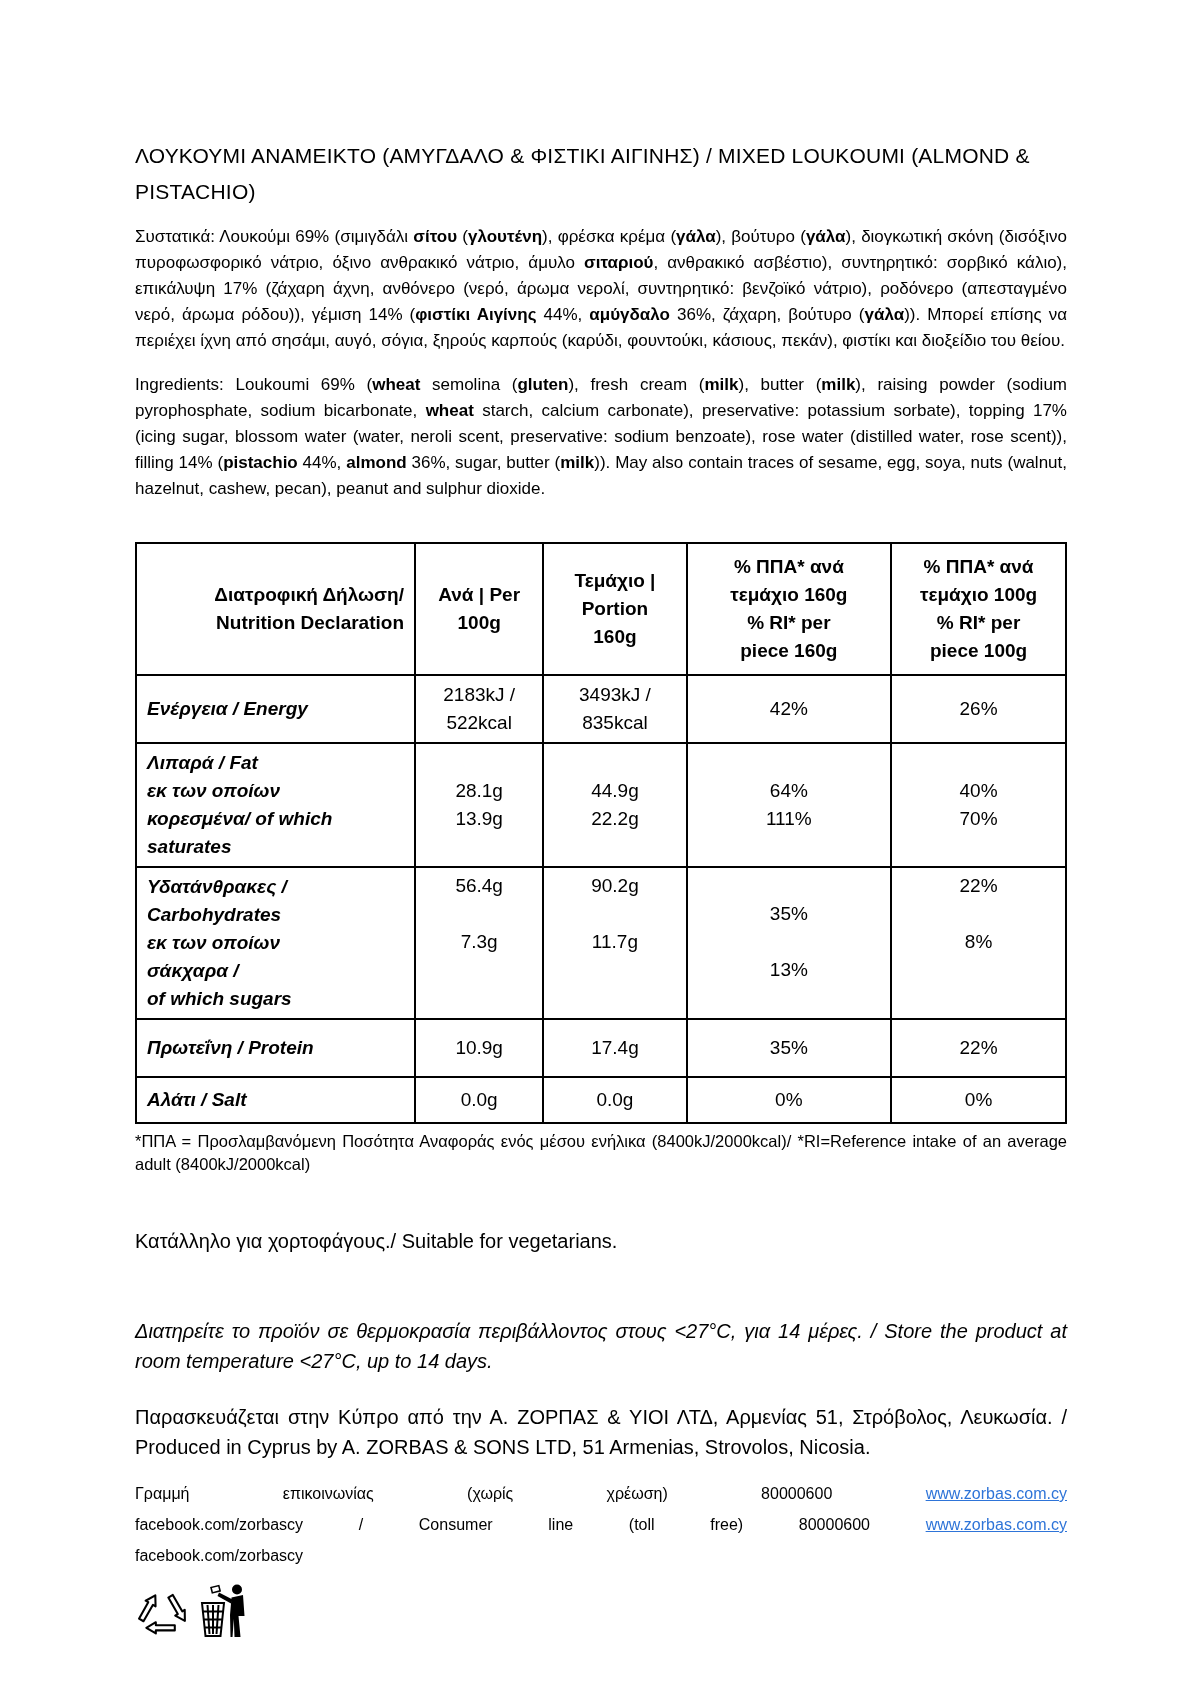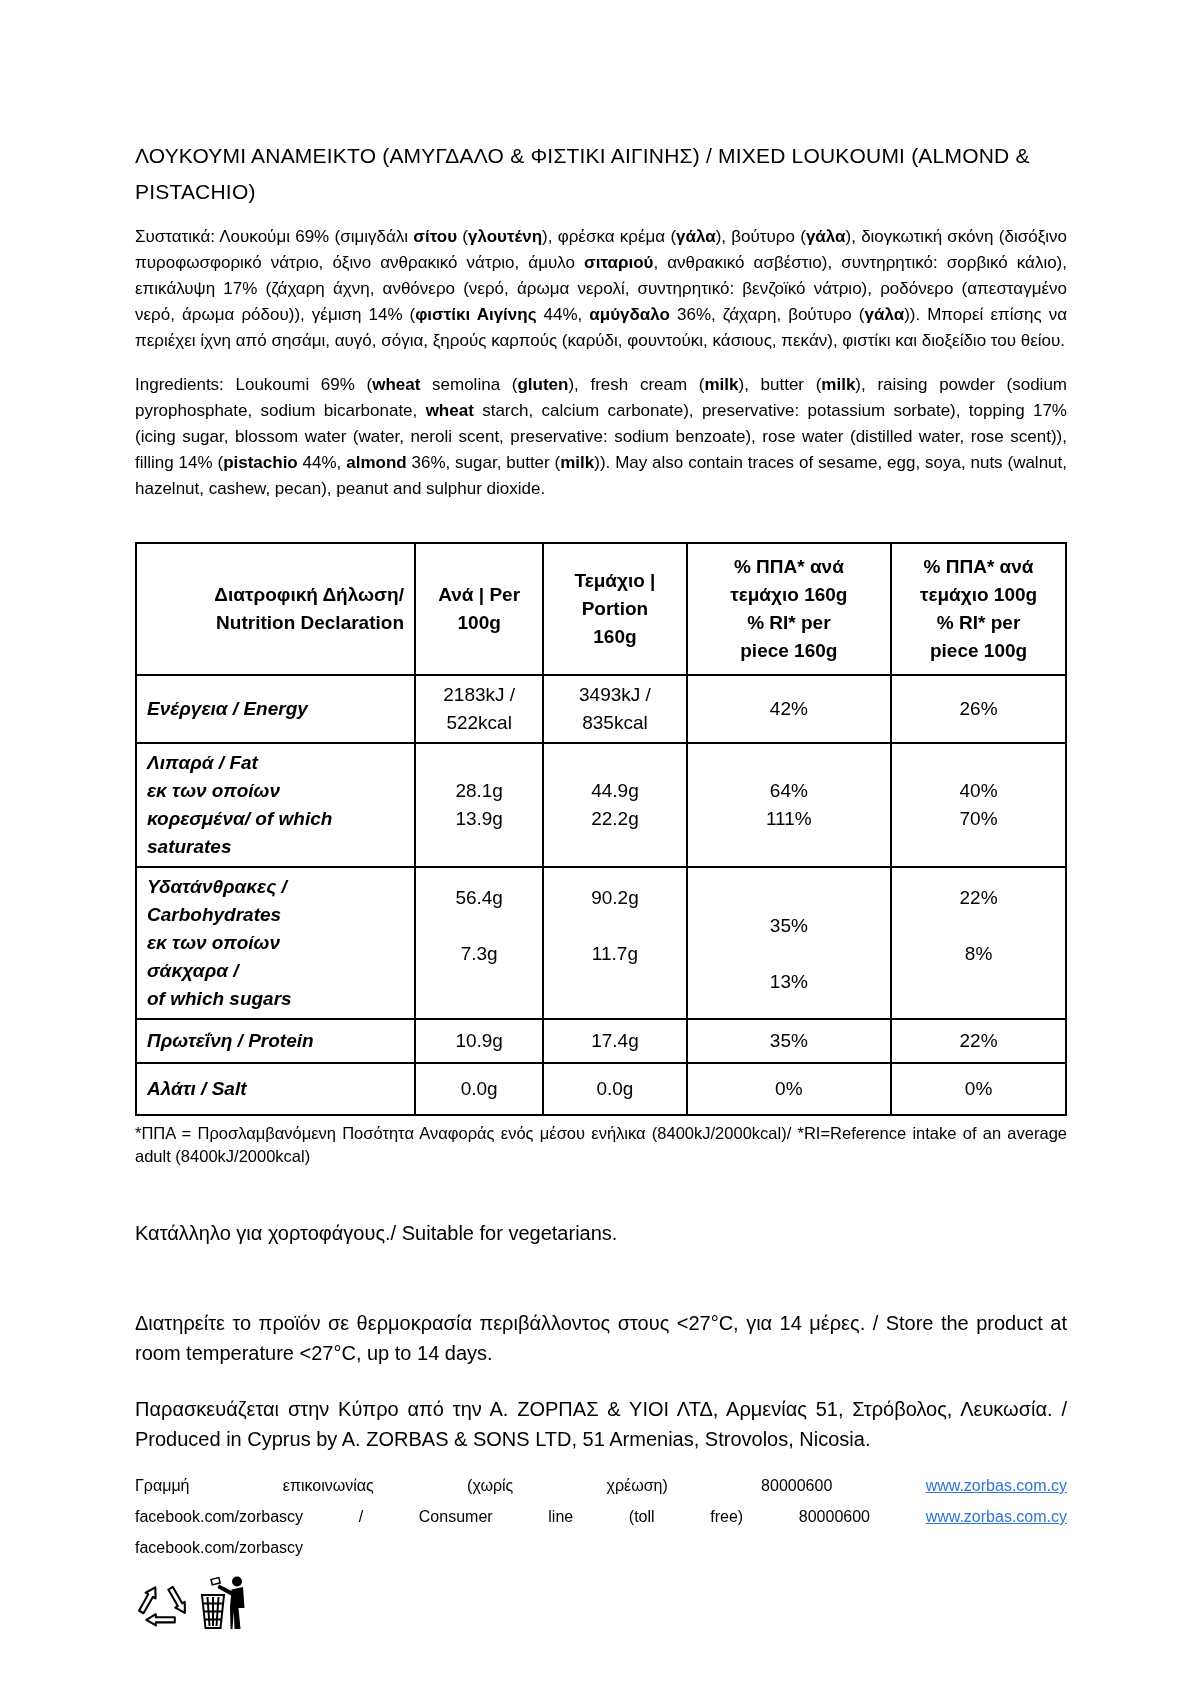--- a/index.html
+++ b/index.html
@@ -30,26 +30,26 @@
     font-weight:700;text-align:center;vertical-align:middle;
     padding-top:9px;padding-bottom:9px;
   }
   table.nutrition thead th:first-child{text-align:right;}
   table.nutrition th.rowlabel{
     text-align:left;font-weight:700;vertical-align:middle;font-style:italic;
   }
   table.nutrition td{
     text-align:center;vertical-align:middle;font-weight:400;
   }
-  table.nutrition td.vtop{vertical-align:top;padding-top:16px;}
+  table.nutrition td.vtop{vertical-align:top;padding-top:4px;}
   .footnote{
     font-size:16.5px;line-height:23px;text-align:justify;margin:6px 0 0 0;
   }
   .veg{font-size:20px;line-height:26px;margin:52px 0 0 0;}
-  .storage{font-size:20px;line-height:30px;text-align:justify;margin:62px 0 0 0;}
+  .storage{font-size:20px;line-height:30px;text-align:justify;margin:62px 0 0 0;font-style:italic;}
   .producer{font-size:20px;line-height:30px;text-align:justify;margin:26px 0 0 0;}
   .contact{font-size:16px;line-height:31px;margin:16px 0 0 0;}
   .contact .jline{text-align:justify;text-align-last:justify;}
   .contact .lline{text-align:left;}
   a.weblink,span.weblink{
     color:var(--link-color,#2e74d8);
     text-decoration:underline;cursor:pointer;
   }
   .symbols{margin-top:12px;display:flex;align-items:flex-end;gap:10px;}
   .symbols svg{display:block;}
@@ -167,38 +167,38 @@
           <div>35%</div>
           <div>&nbsp;</div>
           <div>13%</div>
         </td>
         <td class="vtop">
           <div>22%</div>
           <div>&nbsp;</div>
           <div>8%</div>
         </td>
       </tr>
-      <tr style="height: 44px;">
+      <tr style="height: 58px;">
         <th class="rowlabel">
           <div>Πρωτεΐνη / Protein</div>
         </th>
         <td>
           <div>10.9g</div>
         </td>
         <td>
           <div>17.4g</div>
         </td>
         <td>
           <div>35%</div>
         </td>
         <td>
           <div>22%</div>
         </td>
       </tr>
-      <tr style="height: 52px;">
+      <tr style="height: 46px;">
         <th class="rowlabel">
           <div>Αλάτι / Salt</div>
         </th>
         <td>
           <div>0.0g</div>
         </td>
         <td>
           <div>0.0g</div>
         </td>
         <td>

